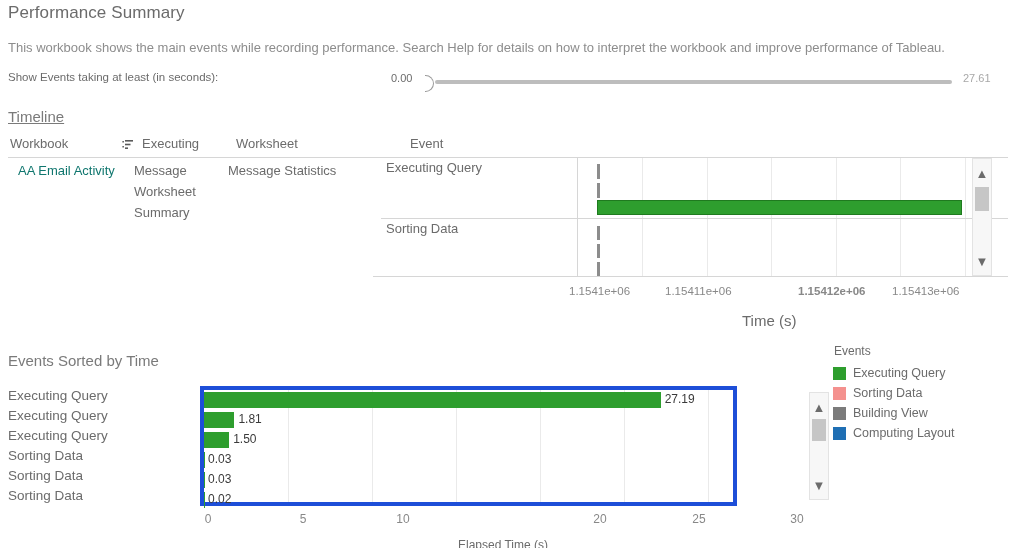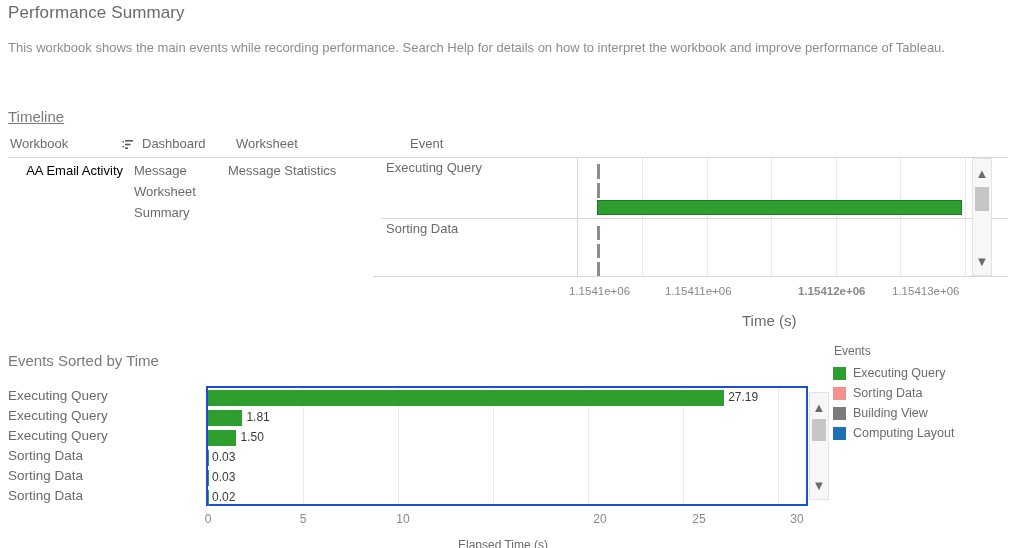--- a/index.html
+++ b/index.html
@@ -111,21 +111,21 @@
     position: absolute;
     left: 8px; top: 158px;
     width: 1000px; height: 118px;
   }
   .tl-cell {
     position: absolute;
     font-size: 13px;
     line-height: 21px;
     white-space: pre-line;
   }
-  .tl-workbook { left: 10px; top: 2px; color: #000000; text-align: right; }
+  .tl-workbook { left: 10px; top: 2px; color: #0f766e; }
   .tl-dashboard{ left: 126px; top: 2px; color: #6b6b6b; }
   .tl-worksheet{ left: 220px; top: 2px; color: #6b6b6b; }
 
   .tl-rows { position: absolute; left: 373px; top: 0; width: 627px; height: 118px; }
   .tl-row { position: absolute; left: 0; width: 627px; }
   .tl-row-1 { top: 0; height: 60px; }
   .tl-row-2 { top: 60px; height: 58px; border-top: 1px solid #d6d6d6; }
   .tl-evt-label {
     position: absolute;
     left: 5px; top: 2px;
@@ -217,23 +217,23 @@
   .ev-label {
     height: 20px;
     line-height: 20px;
     font-size: 13.5px;
     color: #6b6b6b;
     white-space: nowrap;
   }
 
   .ev-plot {
     position: absolute;
-    left: 206px; top: 386px;
-    width: 602px; height: 120px;
-    border: 2px solid #1d4ed8;
+    left: 200px; top: 386px;
+    width: 537px; height: 120px;
+    border: 4px solid #1d4ed8;
     box-sizing: border-box;
     background: #fff;
   }
   .ev-grid i {
     position: absolute; top: 0; width: 1px; height: 100%;
     background: #eaeaea;
   }
   .ev-rows { position: absolute; left: 0; top: 0; width: 100%; height: 100%; }
   .ev-row { position: relative; height: 20px; }
   .ev-bar {
@@ -294,35 +294,42 @@
   }
 </style>
 </head>
 <body>
 
 <div class="page">
 
   <div class="title">Performance Summary</div>
   <div class="desc">This workbook shows the main events while recording performance. Search Help for details on how to interpret the workbook and improve performance of Tableau.</div>
 
+  <div class="slider-row">
+    <div class="slider-label">Show Events taking at least (in seconds):</div>
+    <div class="slider-min">0.00</div>
+    <div class="slider-track"></div>
+    <div class="slider-handle"></div>
+    <div class="slider-max">27.61</div>
+  </div>
 
   <div class="section-title" id="timeline-title">Timeline</div>
 
   <div class="tl-headers">
     <span class="h h-workbook">Workbook</span>
     <span class="h h-sorticon">
       <svg class="sort-icon" width="13" height="13" viewBox="0 0 13 13" aria-hidden="true">
         <rect x="3" y="2" width="8" height="1.6" fill="#5a5a5a"></rect>
         <rect x="3" y="5.7" width="5.5" height="1.6" fill="#5a5a5a"></rect>
         <rect x="3" y="9.4" width="3" height="1.6" fill="#5a5a5a"></rect>
         <rect x="0.4" y="3" width="1.5" height="1.5" fill="#5a5a5a"></rect>
         <rect x="0.4" y="8" width="1.5" height="1.5" fill="#5a5a5a"></rect>
       </svg>
     </span>
-    <span class="h h-dashboard">Dashboard</span>
+    <span class="h h-dashboard">Executing</span>
     <span class="h h-worksheet">Worksheet</span>
     <span class="h h-event">Event</span>
   </div>
 
   <div class="tl-divider"></div>
 
   <div class="tl-body">
     <div class="tl-cell tl-workbook" style="width:105px;">AA Email Activity</div>
     <div class="tl-cell tl-dashboard" style="width:88px;">Message Worksheet Summary</div>
     <div class="tl-cell tl-worksheet" style="width:145px;">Message Statistics</div>

